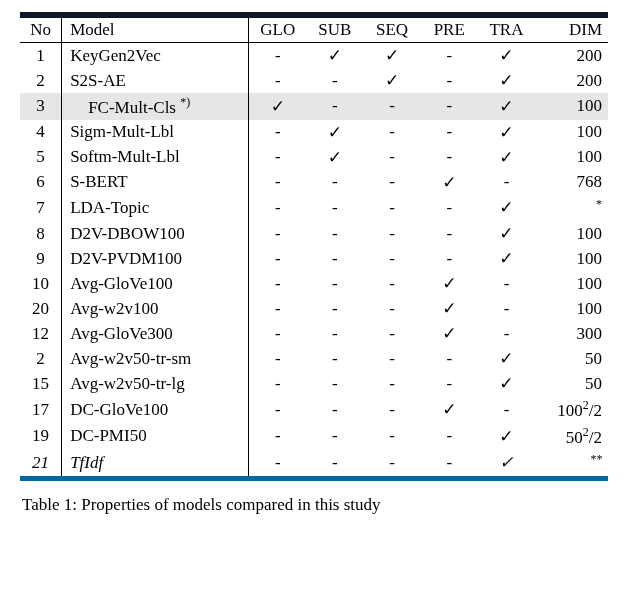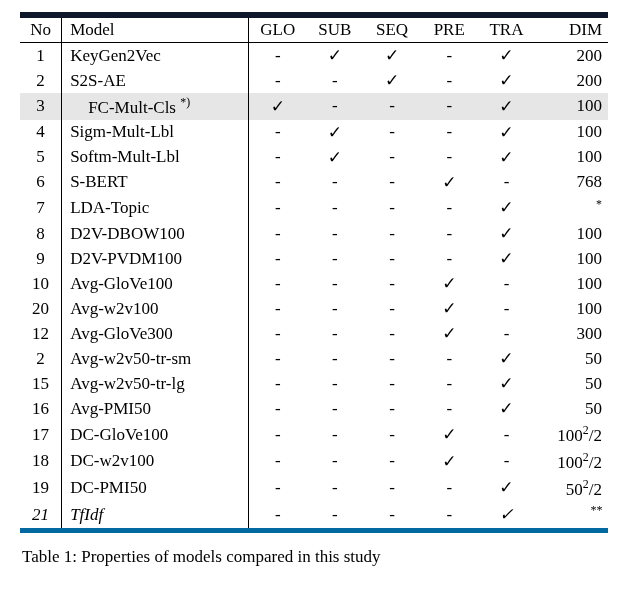--- a/index.html
+++ b/index.html
@@ -213,42 +213,22 @@
           <td class="col-no">15</td>
           <td class="col-model"><span>Avg-w2v50-tr-lg</span></td>
           <td class="col-ind col-glo">-</td>
           <td class="col-ind">-</td>
           <td class="col-ind">-</td>
           <td class="col-ind">-</td>
           <td class="col-ind">✓</td>
           <td class="col-dim">50</td>
         </tr>
         <tr>
-          <td class="col-no">16</td>
-          <td class="col-model"><span>Avg-PMI50</span></td>
-          <td class="col-ind col-glo">-</td>
-          <td class="col-ind">-</td>
-          <td class="col-ind">-</td>
-          <td class="col-ind">-</td>
-          <td class="col-ind">✓</td>
-          <td class="col-dim">50</td>
-        </tr>
-        <tr>
           <td class="col-no">17</td>
           <td class="col-model"><span>DC-GloVe100</span></td>
-          <td class="col-ind col-glo">-</td>
-          <td class="col-ind">-</td>
-          <td class="col-ind">-</td>
-          <td class="col-ind">✓</td>
-          <td class="col-ind">-</td>
-          <td class="col-dim">100<sup>2</sup>/2</td>
-        </tr>
-        <tr>
-          <td class="col-no">18</td>
-          <td class="col-model"><span>DC-w2v100</span></td>
           <td class="col-ind col-glo">-</td>
           <td class="col-ind">-</td>
           <td class="col-ind">-</td>
           <td class="col-ind">✓</td>
           <td class="col-ind">-</td>
           <td class="col-dim">100<sup>2</sup>/2</td>
         </tr>
         <tr>
           <td class="col-no">19</td>
           <td class="col-model"><span>DC-PMI50</span></td>

